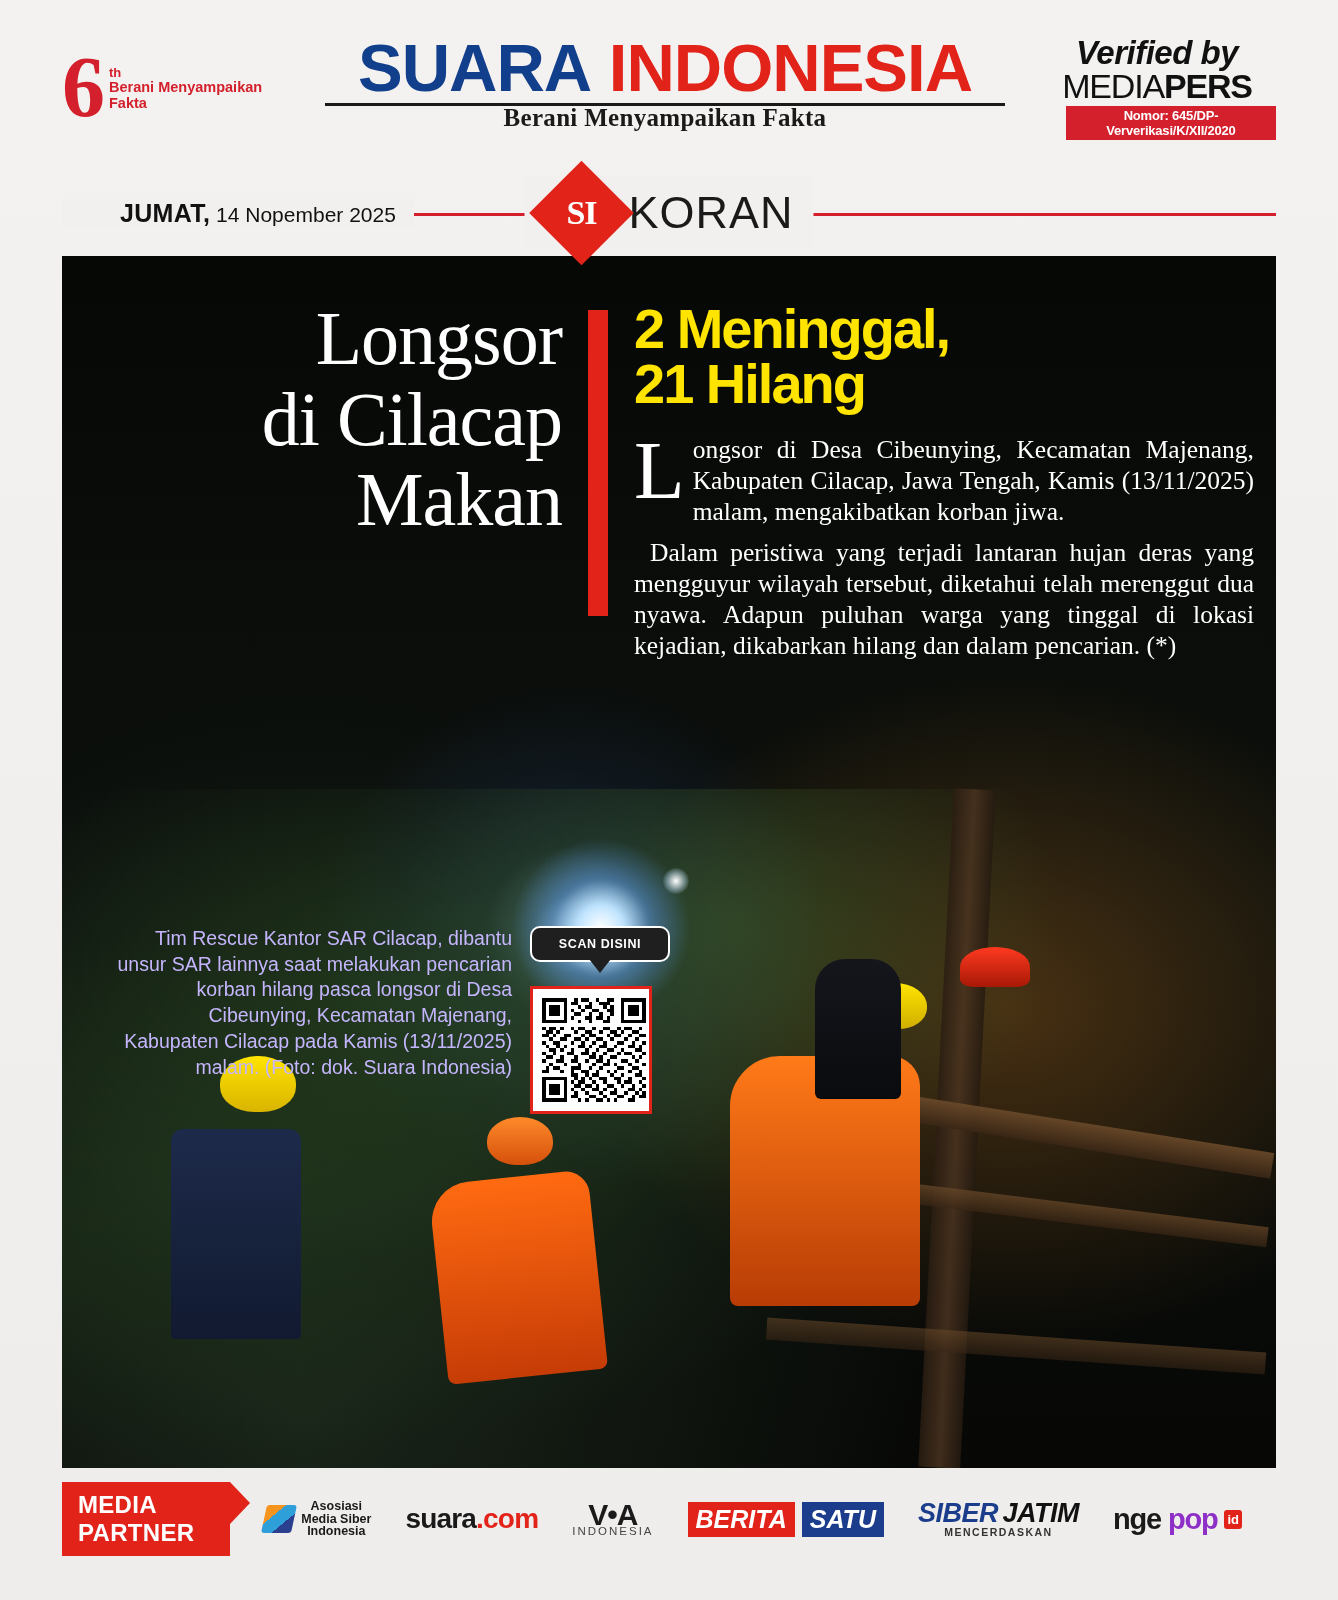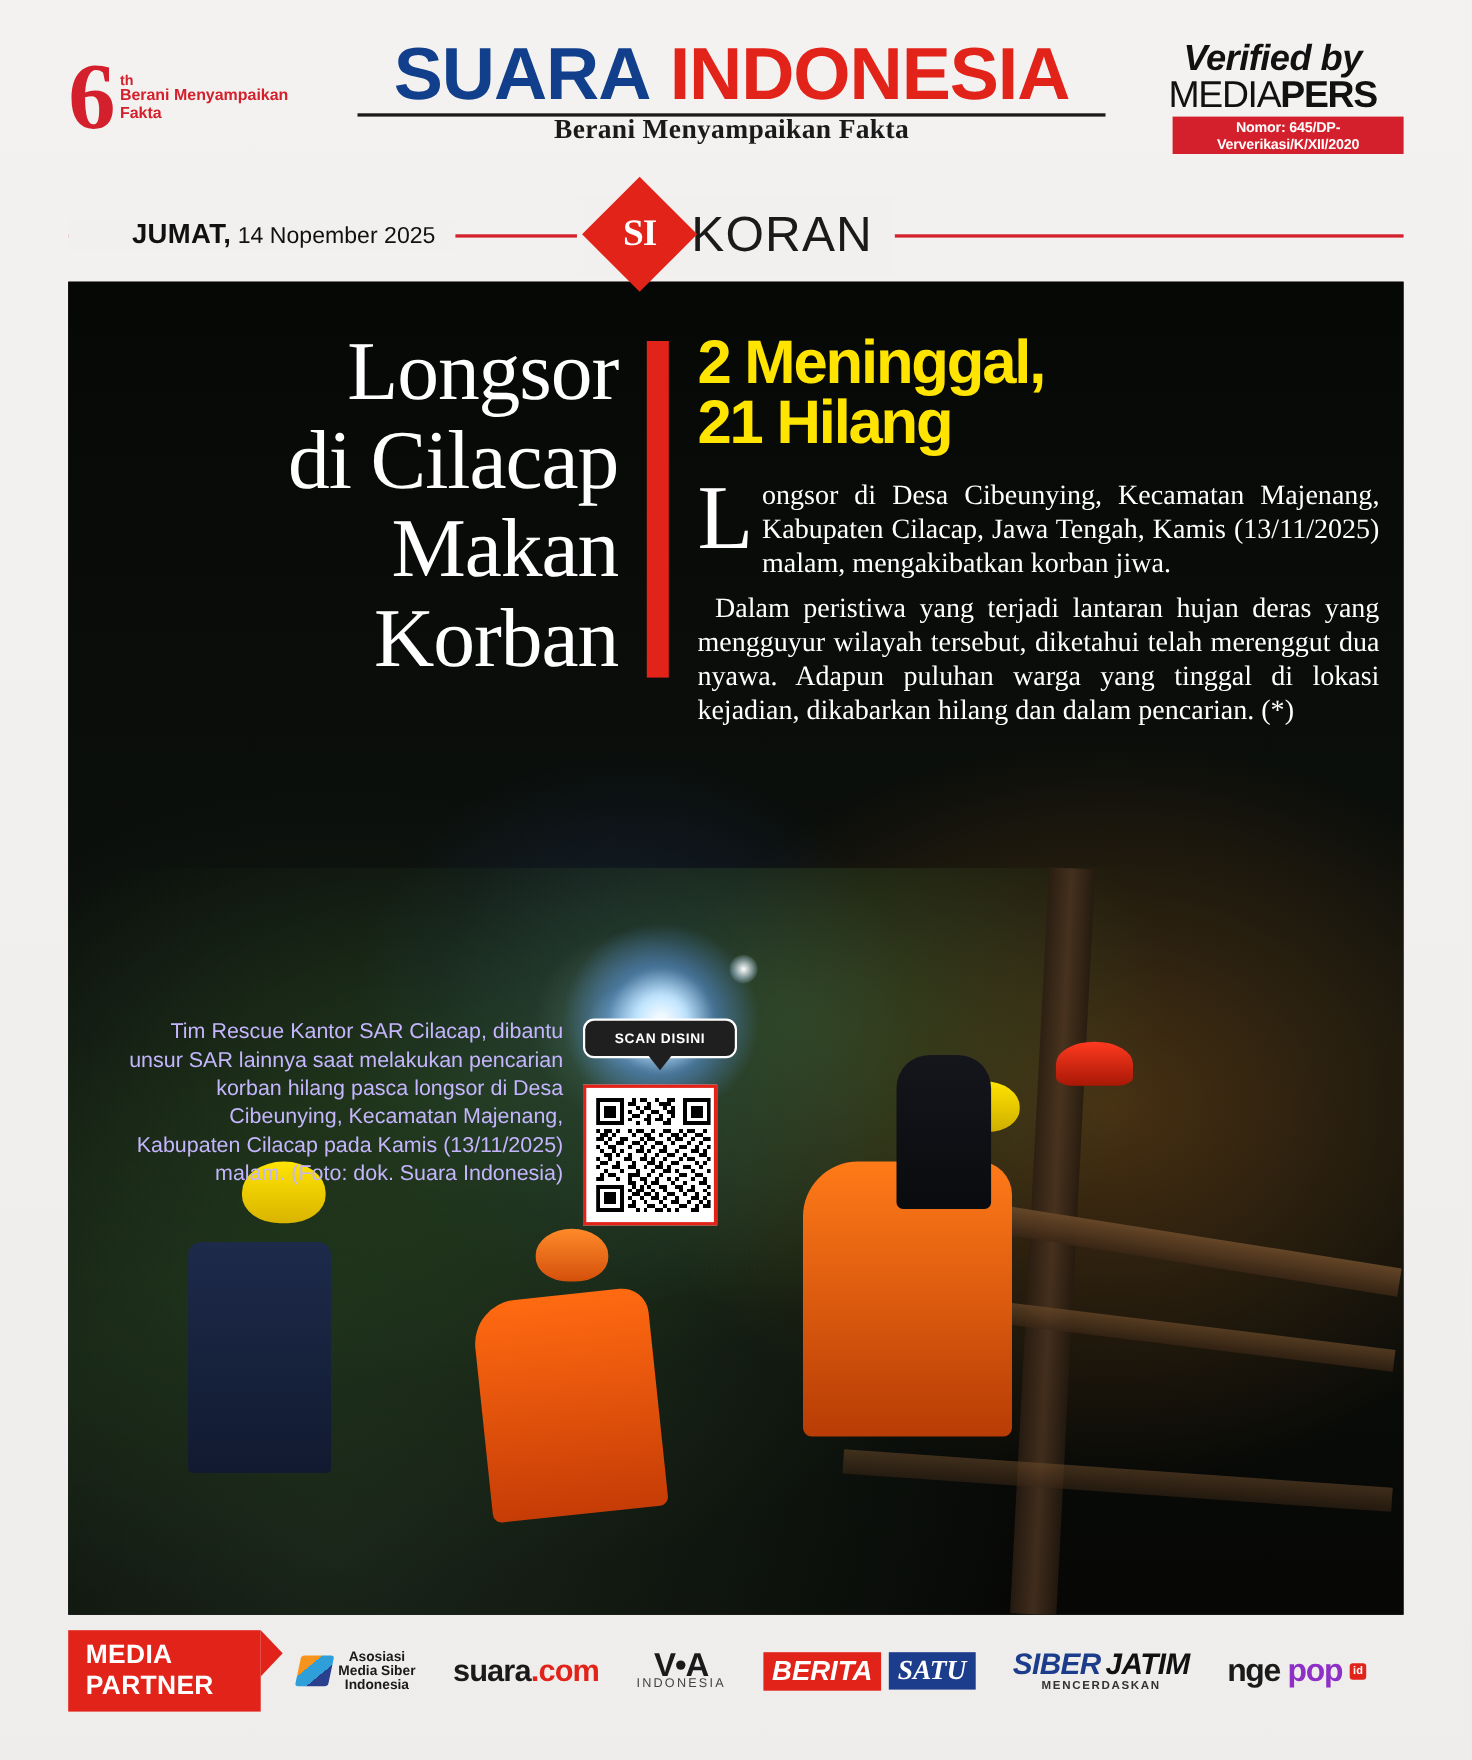--- a/index.html
+++ b/index.html
@@ -439,27 +439,27 @@
     line-height: 1.1;
     color: #1a1a1a;
     font-weight: bold;
   }
   .p-suara { font-size: 28px; font-weight: bold; letter-spacing: -0.8px; }
   .p-suara .dot { color: #e2231a; }
   .p-suara .w { color: #1a1a1a; }
   .p-voa-main { font-size: 30px; font-weight: bold; color: #1a1a1a; letter-spacing: -1px; }
   .p-voa-sub { font-size: 11.5px; color: #444; letter-spacing: 2px; margin-top: -4px; }
   .p-berita { background:#e2231a; color:#fff; font-weight:bold; font-size:25px; padding:3px 8px; font-style: italic;}
-  .p-satu { background:#1c3c8c; color:#fff; font-weight:bold; font-size:25px; padding:3px 8px; font-style: italic; font-family: Liberation Serif, serif;}
+  .p-satu { background:#1c3c8c; color:#fff; font-weight:bold; font-size:25px; padding:3px 8px; font-style: italic;}
   .p-siber { color:#1c3c8c; font-weight:bold; font-size:27px; font-style: italic; letter-spacing:-0.5px;}
   .p-jatim { color:#111; font-weight:bold; font-size:27px; font-style: italic; letter-spacing:-0.5px;}
   .p-mencerdaskan { font-size: 10.5px; letter-spacing: 1.5px; color:#333; font-weight:bold; }
   .p-nge { font-size:29px; font-weight:bold; color:#1a1a1a; letter-spacing:-1.2px;}
   .p-pop { font-size:29px; font-weight:bold; color:#8e2fc7; letter-spacing:-1.2px;}
-  .p-id { background:#e2231a; color:#fff; font-size:10px; font-weight:bold; padding:2px 3px; border-radius:3px; vertical-align: super;}
+  .p-id { background:#e2231a; color:#fff; font-size:13px; font-weight:bold; padding:2px 3px; border-radius:3px; vertical-align: super;}
   .stack { display:flex; flex-direction:column; line-height:1;align-items:center; }
 </style>
 </head>
 <body>
 
 <div class="page">
 
   <div class="masthead">
 
     <div class="anniv">
@@ -520,21 +520,21 @@
       <div class="helmet" style="left:74%;top:57%;width:70px;height:40px;background:linear-gradient(180deg,#ff3a20,#a81806);border-radius:50% 50% 20% 20%;"></div>
 
       <div class="rescuer" style="left:62%;top:58%;width:86px;height:140px;background:linear-gradient(180deg,#14161c,#0a0b0e);border-radius:30px 30px 6px 6px;"></div>
 
       <div class="beam"></div>
       <div class="beam2"></div>
     </div>
 
     <div class="headline-area">
       <div class="head-left">
-        <h1><span>Longsor</span><br><span>di Cilacap</span><br><span>Makan</span><br><span>Korban</span></h1>
+        <h1><span>Longsor</span><br><span>di Cilacap</span><br><span>Makan</span><br></h1>
       </div>
       <div class="red-bar"></div>
       <div class="head-right">
         <h2><span>2 Meninggal,</span><br><span>21 Hilang</span></h2>
 
         <div class="lede">
           <span class="dropcap">L</span>
           <p>ongsor di Desa Cibeunying, Kecamatan Majenang, Kabupaten Cilacap, Jawa Tengah, Kamis (13/11/2025) malam, mengakibatkan korban jiwa.</p>
           <p>Dalam peristiwa yang terjadi lantaran hujan deras yang mengguyur wilayah tersebut, diketahui telah merenggut dua nyawa. Adapun puluhan warga yang tinggal di lokasi kejadian, dikabarkan hilang dan dalam pencarian. (*)</p>
         </div>

